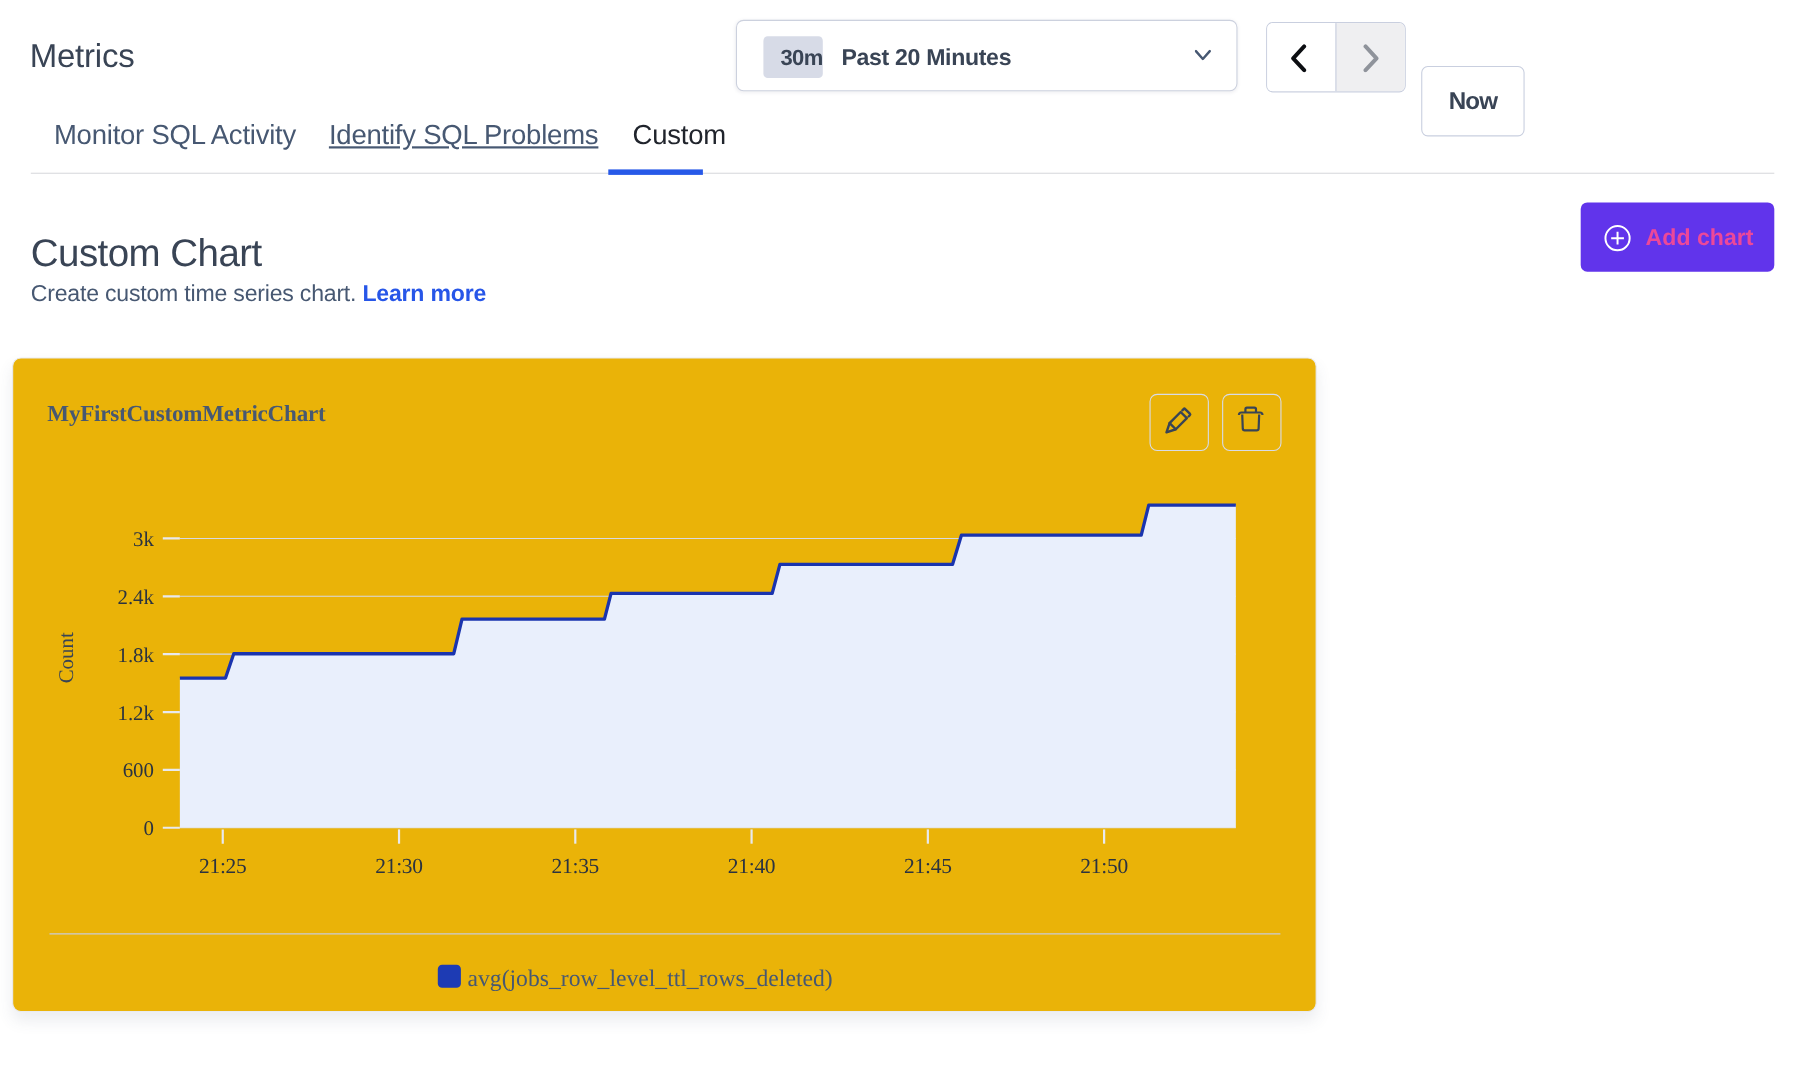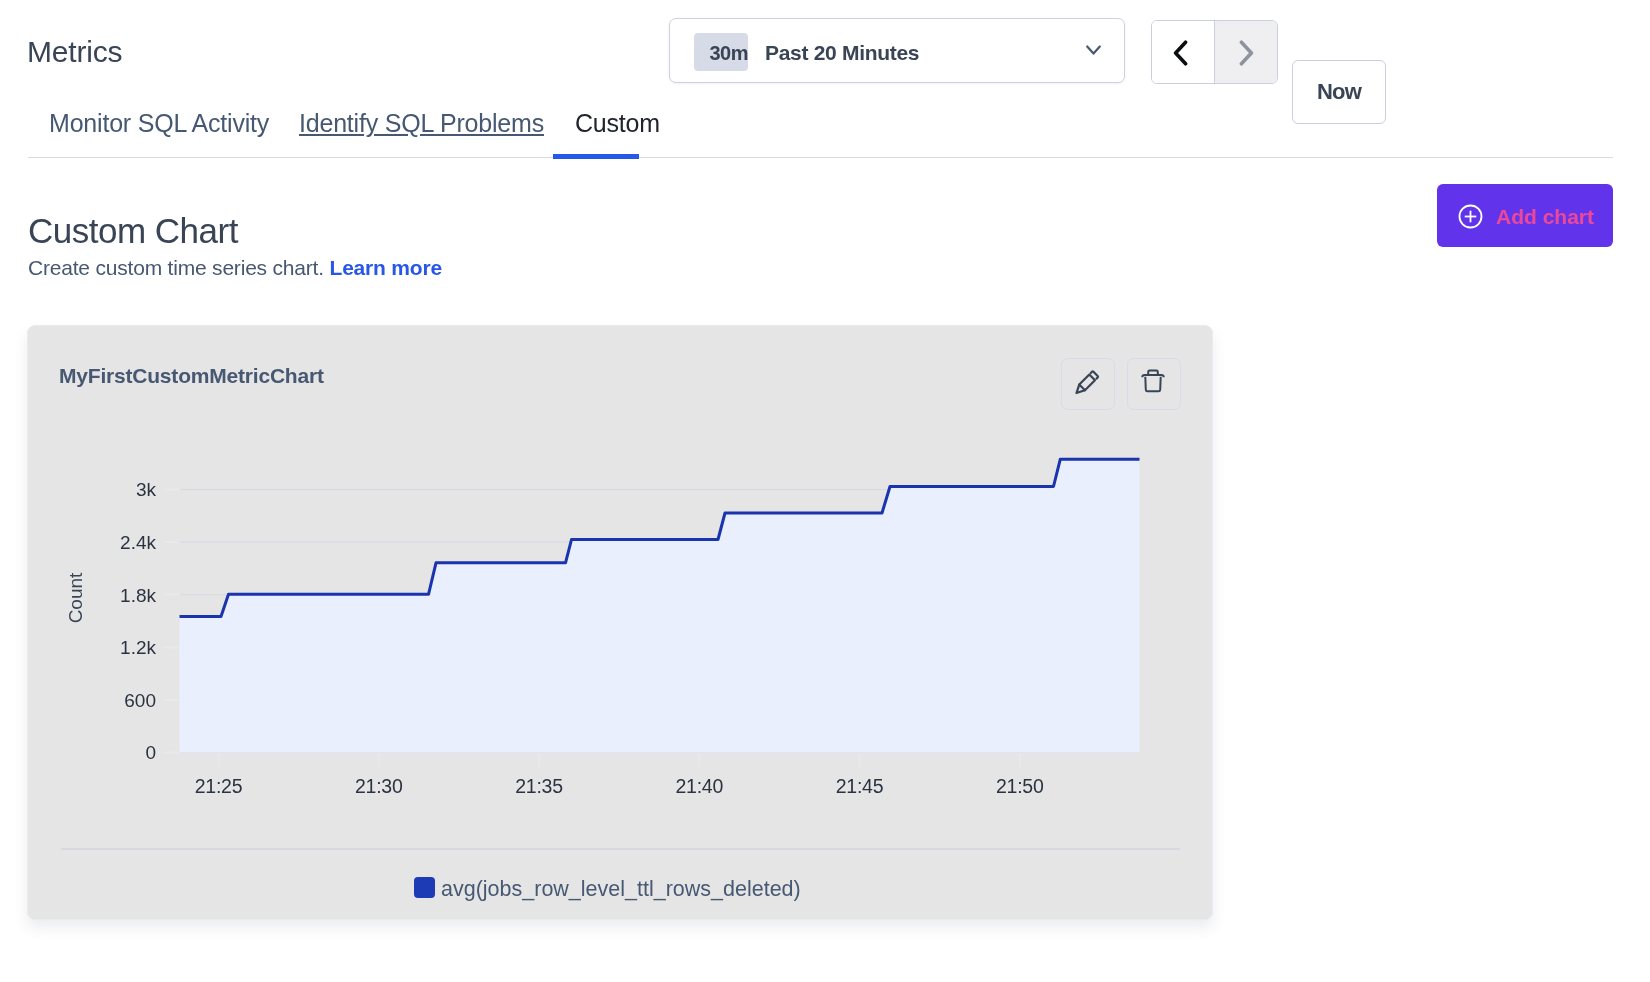--- a/index.html
+++ b/index.html
@@ -46,21 +46,21 @@
 <div class="abs" style="left:28px;top:256px;font-size:21px;color:#475872;letter-spacing:-0.2px;">Create custom time series chart. <span style="color:#2756e8;font-weight:bold;">Learn more</span></div>
 
 <div class="abs" style="left:1437px;top:184px;width:176px;height:63px;background:#6134eb;border-radius:6px;"></div>
 <svg class="abs" style="left:1458px;top:204px;" width="25" height="25" viewBox="0 0 25 25">
   <circle cx="12.5" cy="12.5" r="11" fill="none" stroke="#ffffff" stroke-width="1.8"></circle>
   <line x1="6.7" y1="12.5" x2="18.3" y2="12.5" stroke="#ffffff" stroke-width="1.8"></line>
   <line x1="12.5" y1="6.7" x2="12.5" y2="18.3" stroke="#ffffff" stroke-width="1.8"></line>
 </svg>
 <div class="abs" style="left:1496px;top:205px;font-size:21px;font-weight:bold;color:#ec4899;">Add chart</div>
 
-<div class="abs" style="left:27px;top:325px;width:1184px;height:593px;background:#e5e5e5;border:1px solid #e9ebf1;border-radius:8px;box-shadow:0 8px 14px rgba(70,80,110,0.10);">
+<div class="abs" style="left:11px;top:325px;width:1184px;height:593px;background:#eab308;border:1px solid #e9ebf1;border-radius:8px;box-shadow:0 8px 14px rgba(70,80,110,0.10);font-family:Liberation Serif, serif;">
   <div class="abs" style="left:31px;top:38px;font-size:21px;font-weight:bold;color:#475872;letter-spacing:-0.2px;">MyFirstCustomMetricChart</div>
 
   <div class="abs" style="left:1033px;top:32px;width:52px;height:50px;border:1px solid #d7dbe8;border-radius:7px;">
     <svg class="abs" style="left:5px;top:8px;" width="36" height="36" viewBox="0 0 36 36">
       <g transform="rotate(45 18 17.5)" fill="none" stroke="#394455" stroke-width="2.2" stroke-linejoin="round" stroke-linecap="round">
         <path d="M14,7.4 L14,21.6 L18,29.6 L22,21.6 L22,7.4 Z"></path>
         <path d="M14,21.6 L22,21.6"></path>
         <path d="M14,5.2 L14,3.6 Q14,2.6 15,2.6 L21,2.6 Q22,2.6 22,3.6 L22,5.2"></path>
       </g>
     </svg>

